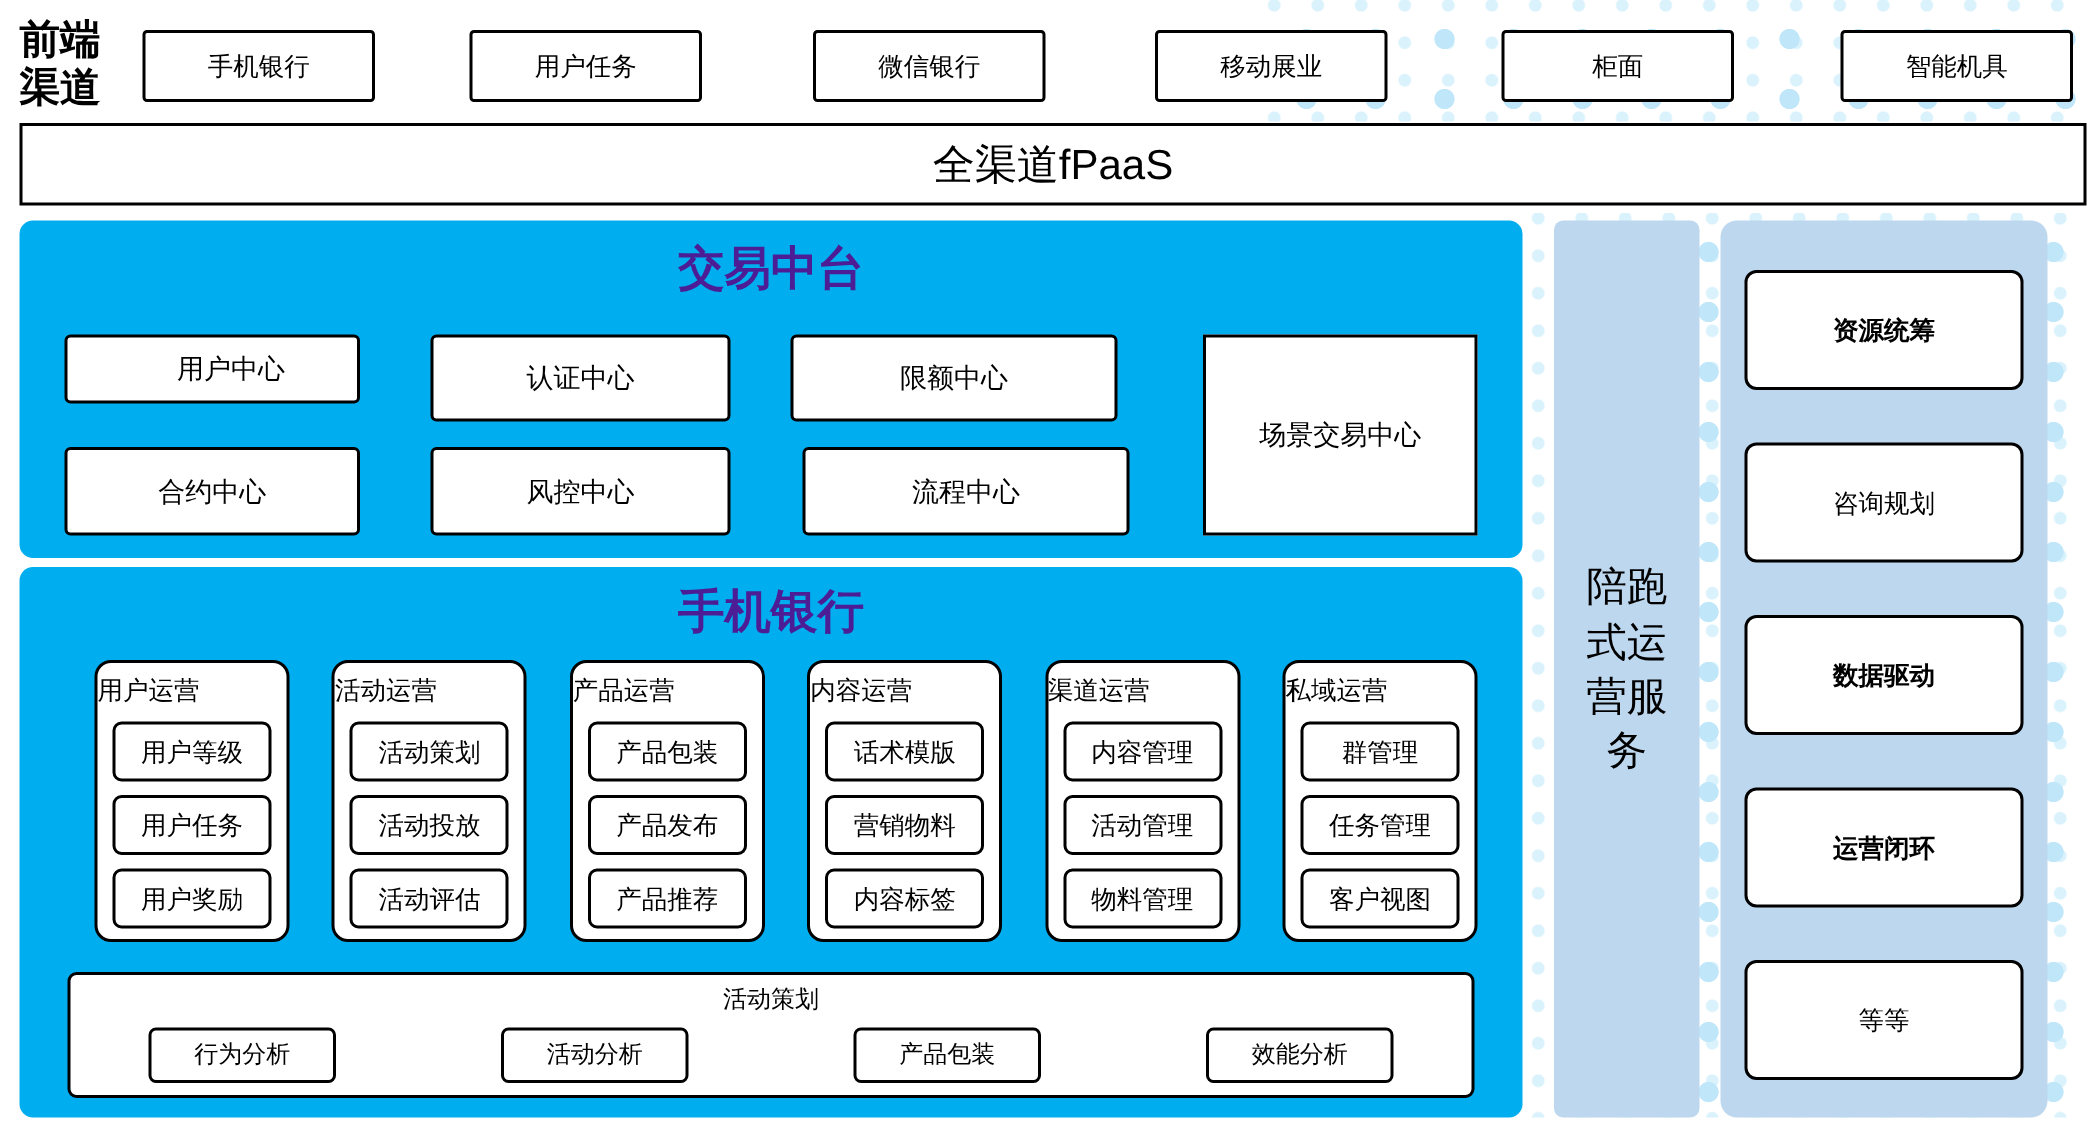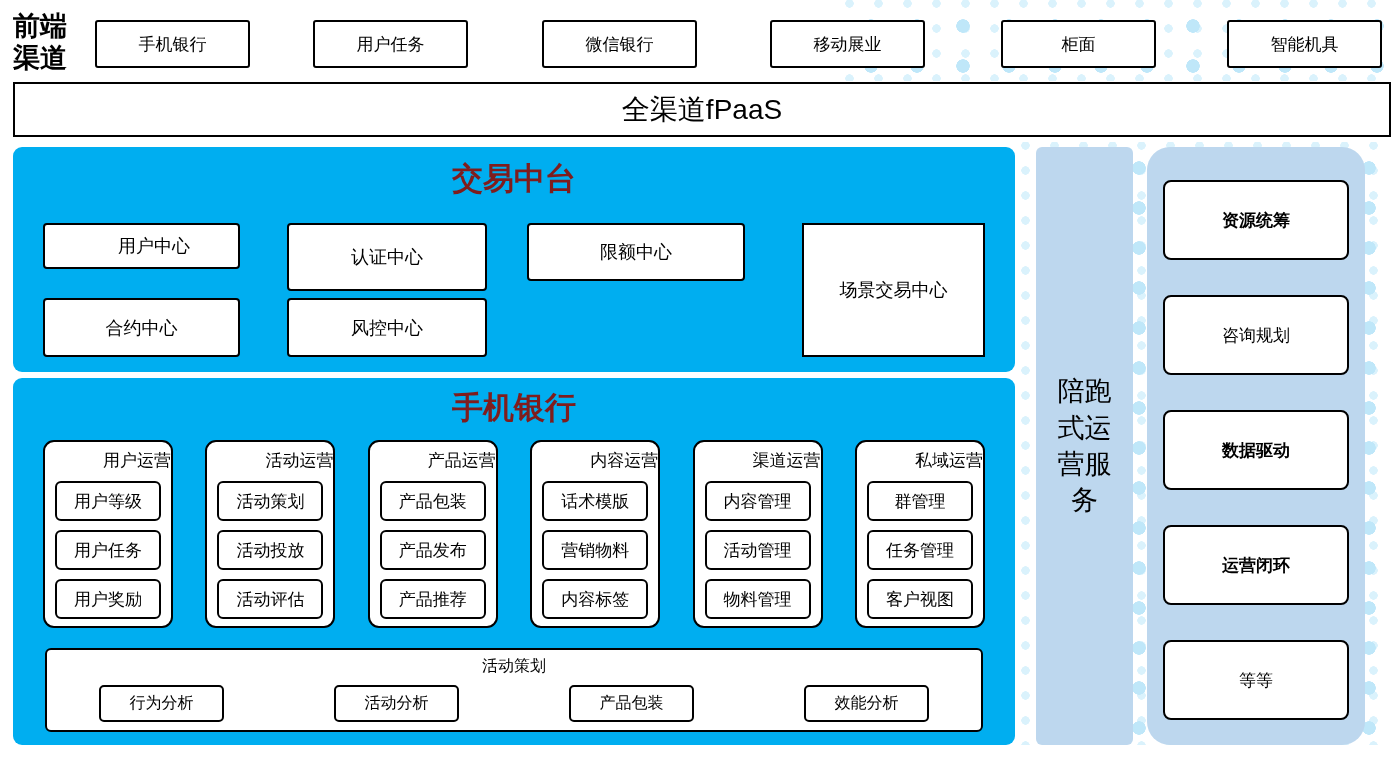--- a/index.html
+++ b/index.html
@@ -48,40 +48,40 @@
   
   .blue-section{
     position:absolute;left:13px;width:1002px;
     background:var(--primary-blue);border-radius:9px;
   }
   #trade{top:147px;height:225px;}
   #ops{top:378px;height:367px;}
   .section-title{
     text-align:center;
     font-family:"Liberation Serif","DejaVu Serif",serif;
-    font-weight:bold;font-size:31px;color:#7f1d1d;
+    font-weight:bold;font-size:31px;color:#4c1d95;
   }
   #trade .section-title{padding-top:11px;}
   #ops .section-title{padding-top:9px;}
 
   .wbox{
     position:absolute;background:#fff;border:2px solid var(--line);border-radius:4px;
     display:flex;align-items:center;justify-content:center;
     font-size:18px;color:#000;
   }
   .wbox.tall{border-radius:0;}
 
   
   .groups{
     position:absolute;left:30px;top:62px;width:942px;height:188px;
     display:flex;justify-content:space-between;
   }
   .group{
     width:130px;height:188px;background:#fff;border:2px solid var(--line);
-    border-radius:11px;text-align:right;
+    border-radius:11px;text-align:left;margin-left:20px;
   }
   .group-title{margin-top:7px;font-size:17px;color:#000;}
   .group-item{
     width:106px;height:40px;margin:9px auto 0 auto;
     border:2px solid var(--line);border-radius:6px;background:#fff;
     display:flex;align-items:center;justify-content:center;font-size:17px;color:#000;
   }
   .group-item:first-of-type{margin-top:10px;}
 
   
@@ -104,21 +104,21 @@
     position:absolute;left:1036px;top:147px;width:97px;height:598px;
     background:var(--light-blue);border-radius:6px;
     display:flex;align-items:center;justify-content:center;
   }
   .side-bar-text{
     width:58px;text-align:center;font-size:27px;line-height:1.35;color:#000;
     word-break:break-all;
   }
   .right-panel{
     position:absolute;left:1147px;top:147px;width:218px;height:598px;
-    background:var(--light-blue);border-radius:23px;
+    background:var(--light-blue);border-radius:11px;
     display:flex;flex-direction:column;align-items:center;
     padding-top:33px;gap:35px;
   }
   .panel-box{
     width:186px;height:80px;background:#fff;border:2px solid var(--line);border-radius:8px;
     display:flex;align-items:center;justify-content:center;
     font-size:17px;color:#000;flex:none;
   }
   .panel-box.bold{font-weight:bold;}
 </style>
@@ -136,24 +136,25 @@
   <div class="channel-box" style="left:542px;">微信银行</div>
   <div class="channel-box" style="left:770px;">移动展业</div>
   <div class="channel-box" style="left:1001px;">柜面</div>
   <div class="channel-box" style="left:1227px;">智能机具</div>
 
   <div class="fpaas">全渠道fPaaS</div>
 
   <div class="blue-section" id="trade">
     <div class="section-title">交易中台</div>
     <div class="wbox" style="left:30px;top:76px;width:197px;height:46px;padding-left:25px;">用户中心</div>
-    <div class="wbox" style="left:274px;top:76px;width:200px;height:68px;">认证中心</div>
+    <div class="wbox" style="left:274px;top:76px;width:200px;height:58px;">认证中心</div>
     <div class="wbox" style="left:514px;top:76px;width:218px;height:58px;">限额中心</div>
     <div class="wbox" style="left:30px;top:151px;width:197px;height:59px;">合约中心</div>
     <div class="wbox" style="left:274px;top:151px;width:200px;height:59px;">风控中心</div>
+    <div class="wbox" style="left:522px;top:151px;width:218px;height:59px;">流程中心</div>
     <div class="wbox tall" style="left:789px;top:76px;width:183px;height:134px;">场景交易中心</div>
   </div>
 
   <div class="blue-section" id="ops">
     <div class="section-title">手机银行</div>
 
     <div class="groups">
       <div class="group">
         <div class="group-title">用户运营</div>
         <div class="group-item">用户等级</div>

